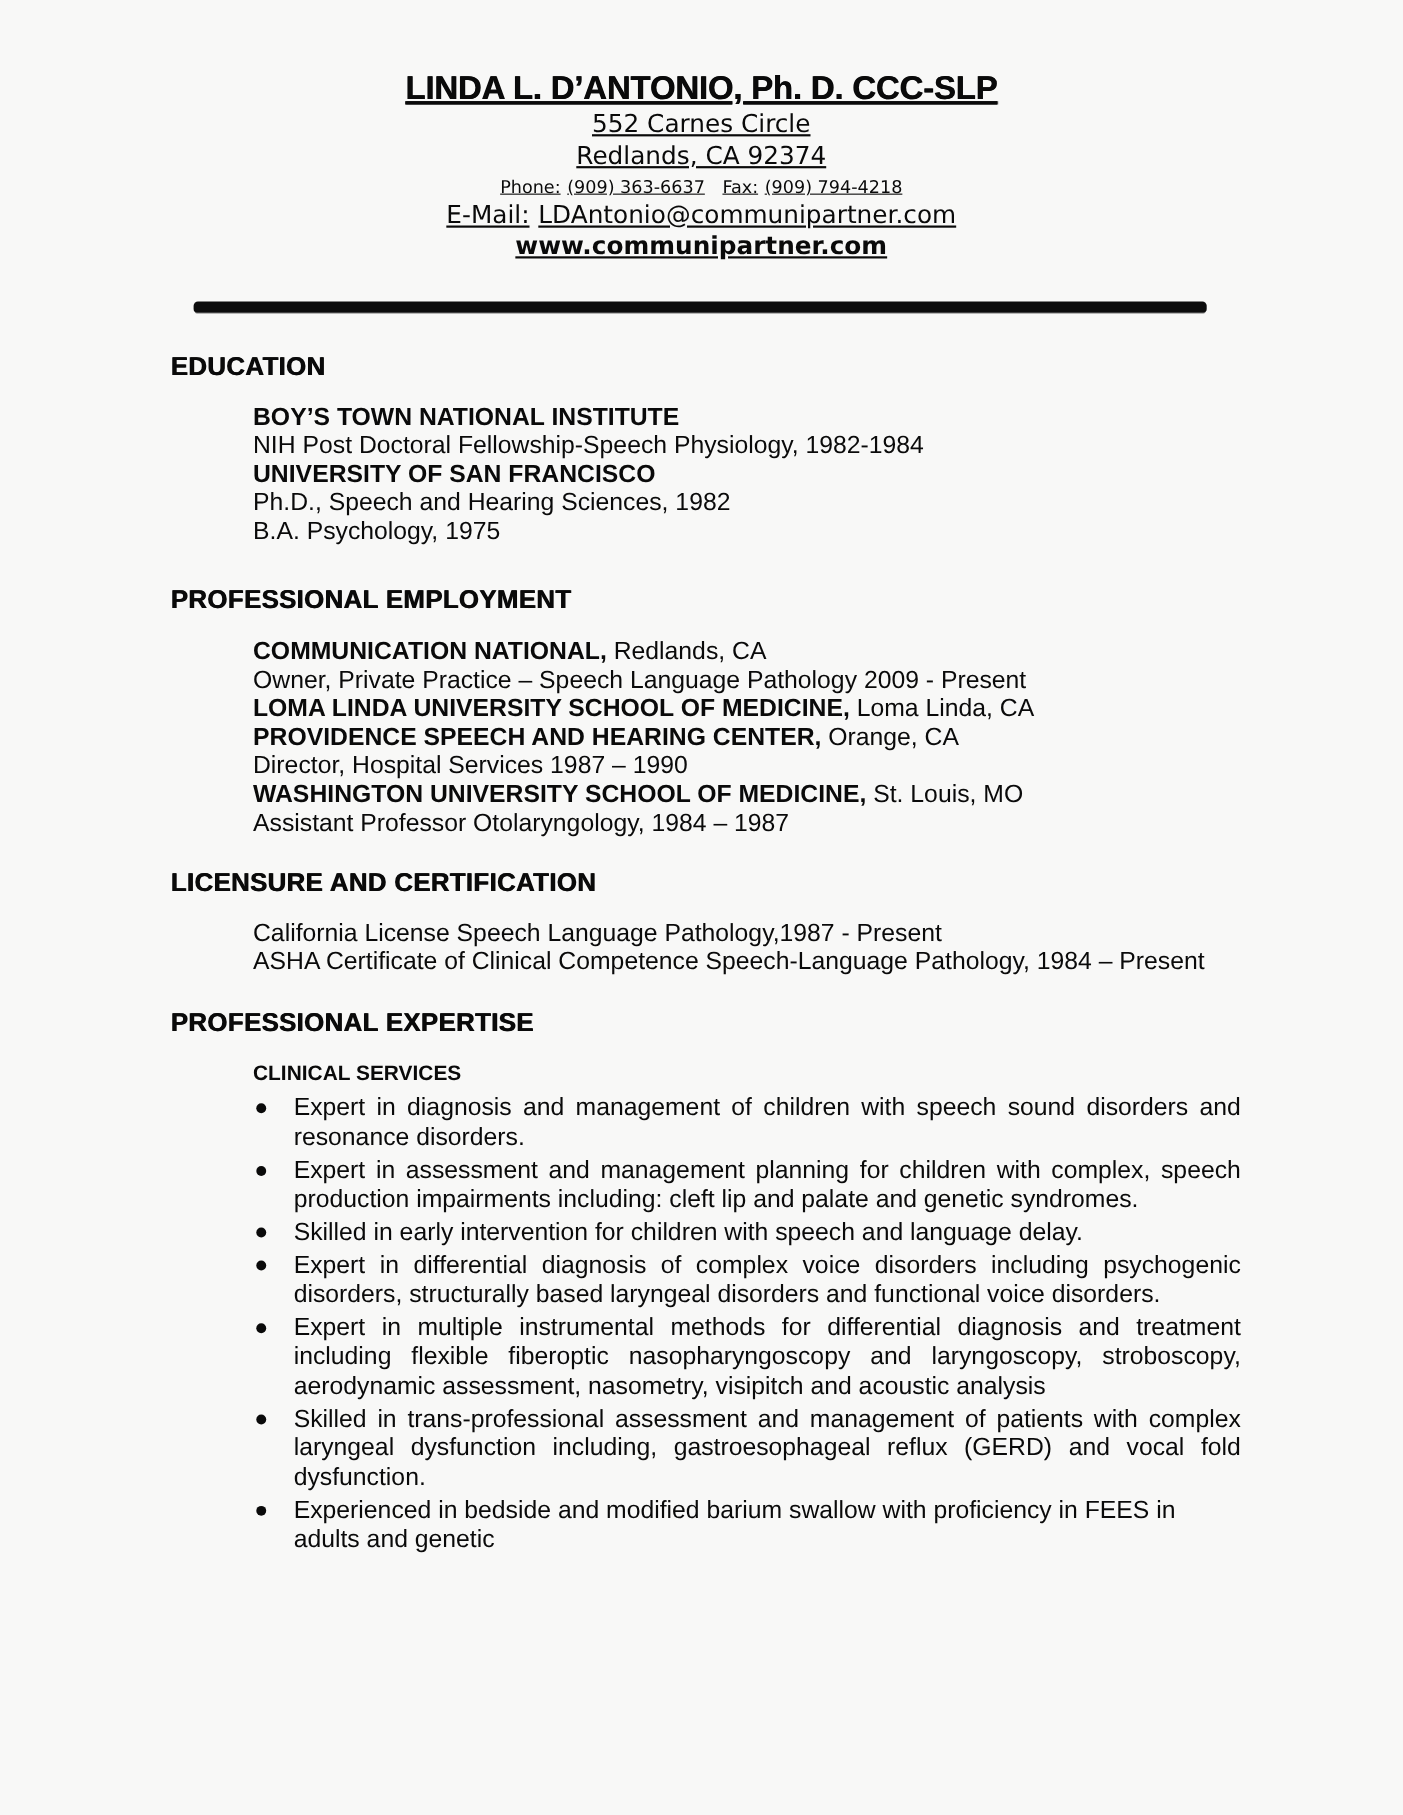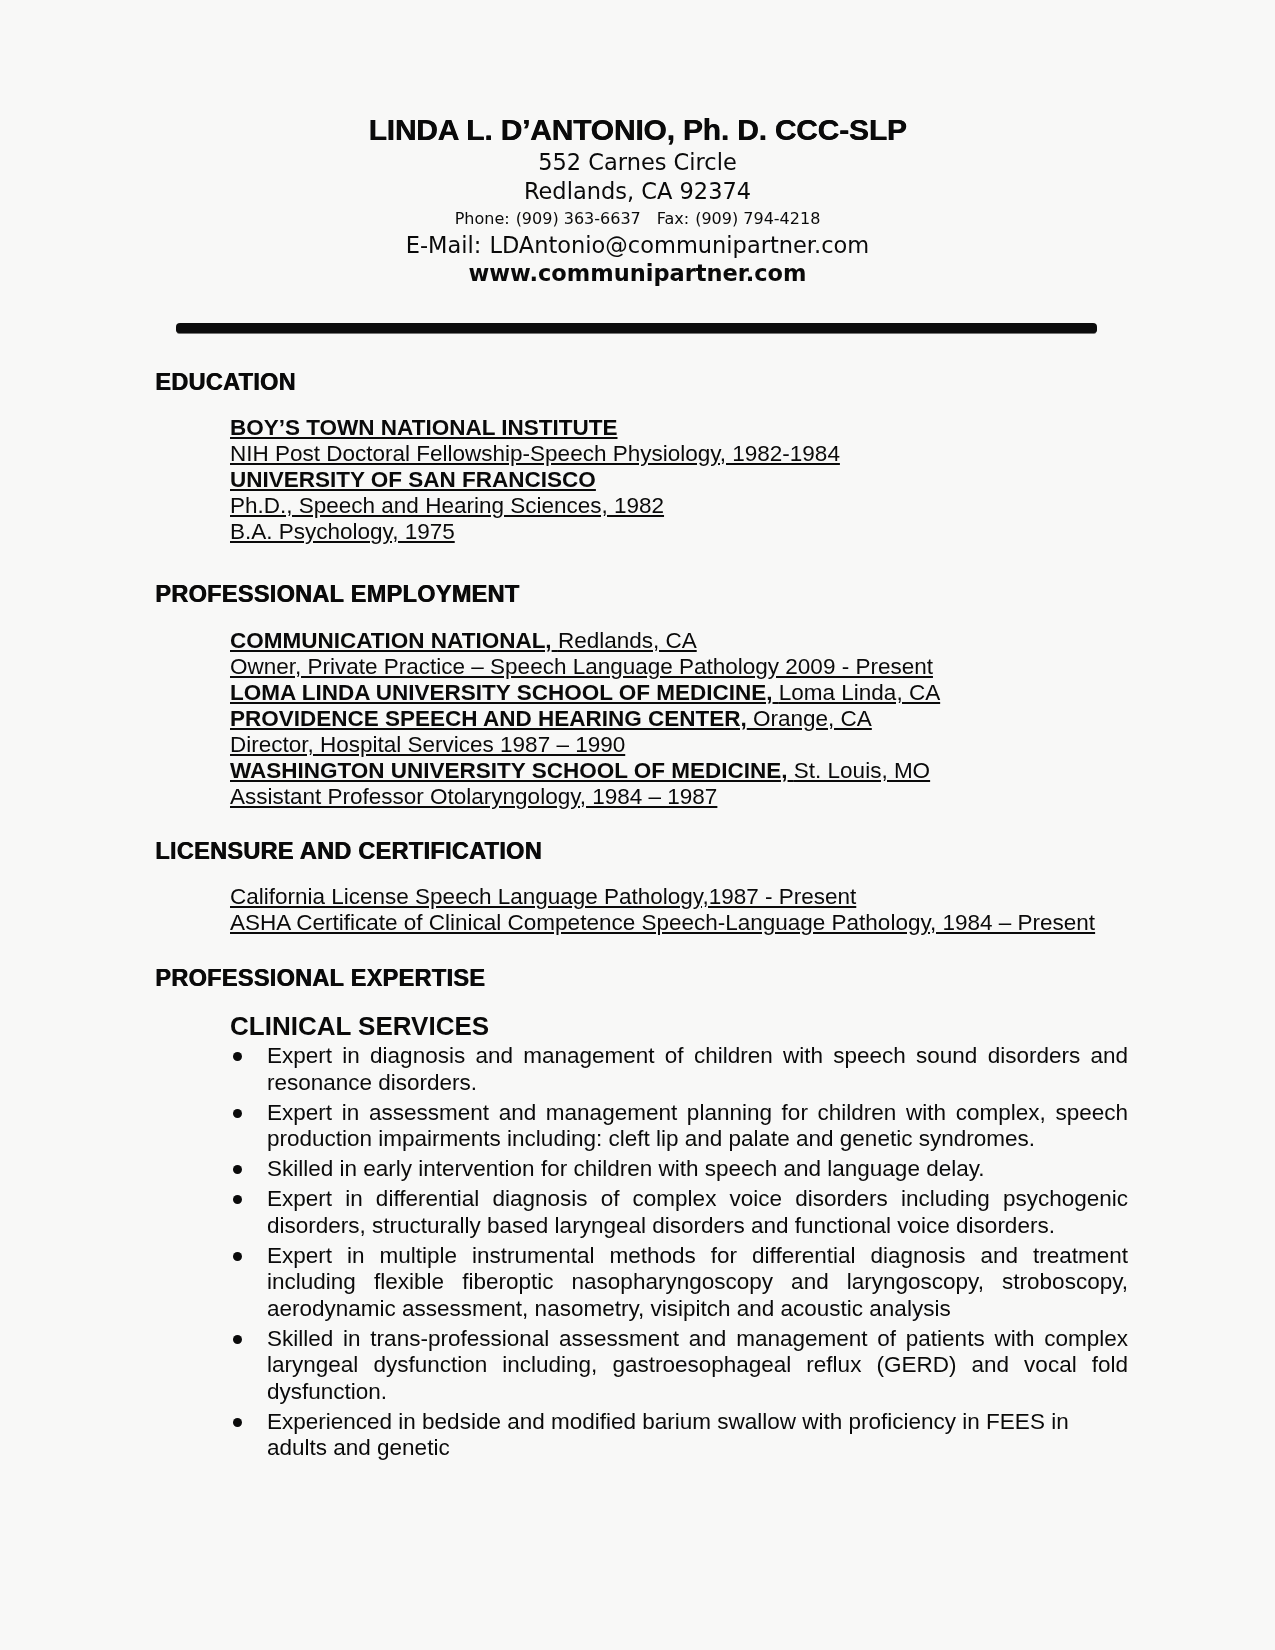--- a/index.html
+++ b/index.html
@@ -9,21 +9,21 @@
     position: relative;
     width: 1275px;
     height: 1650px;
     background: #f8f8f7;
     color: #0a0a0a;
     font-family: "Liberation Sans", "DejaVu Sans", sans-serif;
     overflow: hidden;
   }
 
   
-  .header { text-align: center; padding-top: 111px; }
+  .header { text-align: center; padding-top: 62px; text-decoration: underline; }
   .name {
     font-size: 30px;
     font-weight: bold;
     line-height: 37px;
     letter-spacing: -0.2px;
     text-shadow: 0.5px 0 0 currentColor;
   }
   .addr {
     font-family: "DejaVu Sans", sans-serif;
     font-size: 22.5px;
@@ -70,26 +70,26 @@
     text-shadow: 0.7px 0 0 currentColor;
   }
   .sec-licensure .sec-title { margin-top: 26px; }
   .sec-expertise .sec-title { margin-top: 27px; }
 
   .sec-body { margin-left: 75px; width: 898px; }
   .sec-education  .sec-body { margin-top: 18px; }
   .sec-employment .sec-body { margin-top: 19px; }
   .sec-licensure  .sec-body { margin-top: 18px; }
 
-  .line { margin: 0; font-size: 22.5px; line-height: 26px; text-decoration: underline; }
+  .line { margin: 0; font-size: 22.5px; line-height: 26px; }
   .b { font-weight: bold; }
 
   .subhead {
     margin: 20px 0 0 0;
-    font-size: 26px;
+    font-size: 19px;
     font-weight: bold;
     line-height: 26px;
   }
 
   
   .bullets { list-style: none; margin: 4px 0 0 0; padding: 0; }
   .bullets li {
     position: relative;
     padding-left: 37px;
     font-size: 22.5px;

